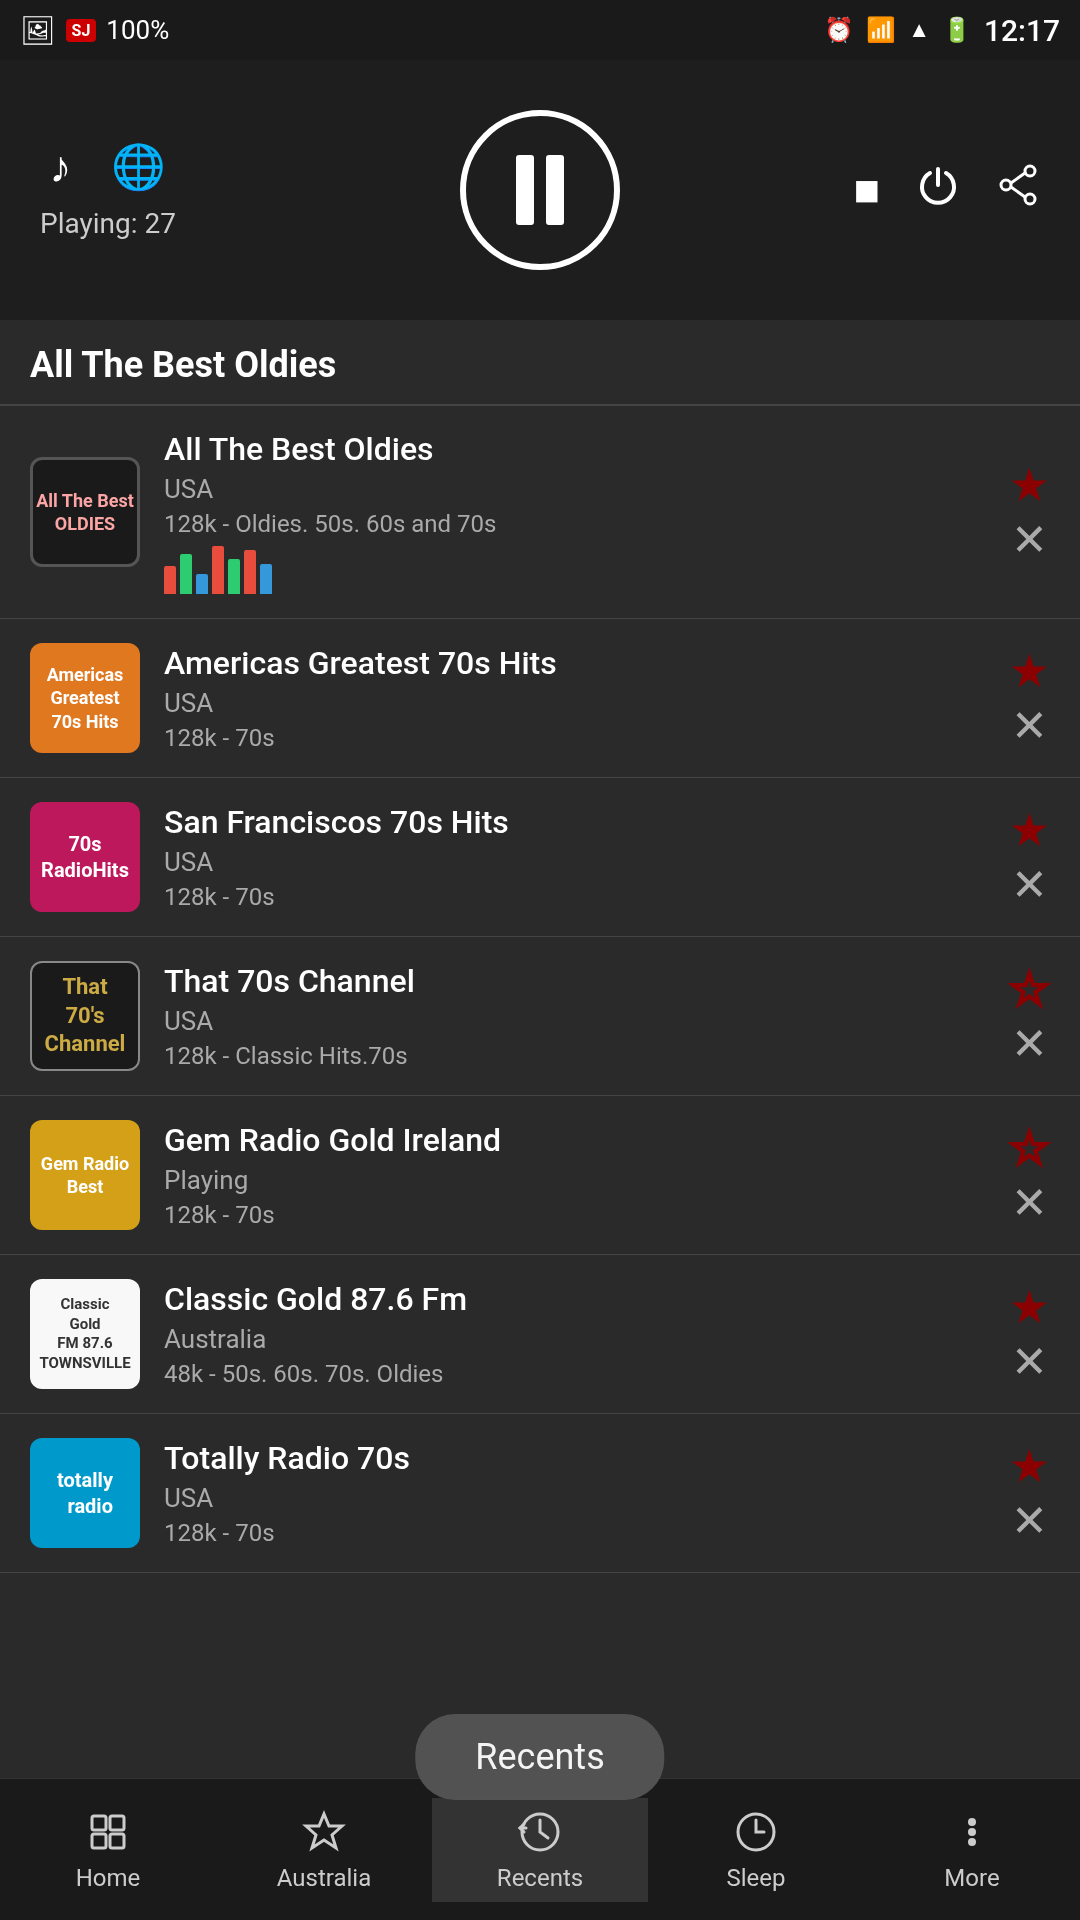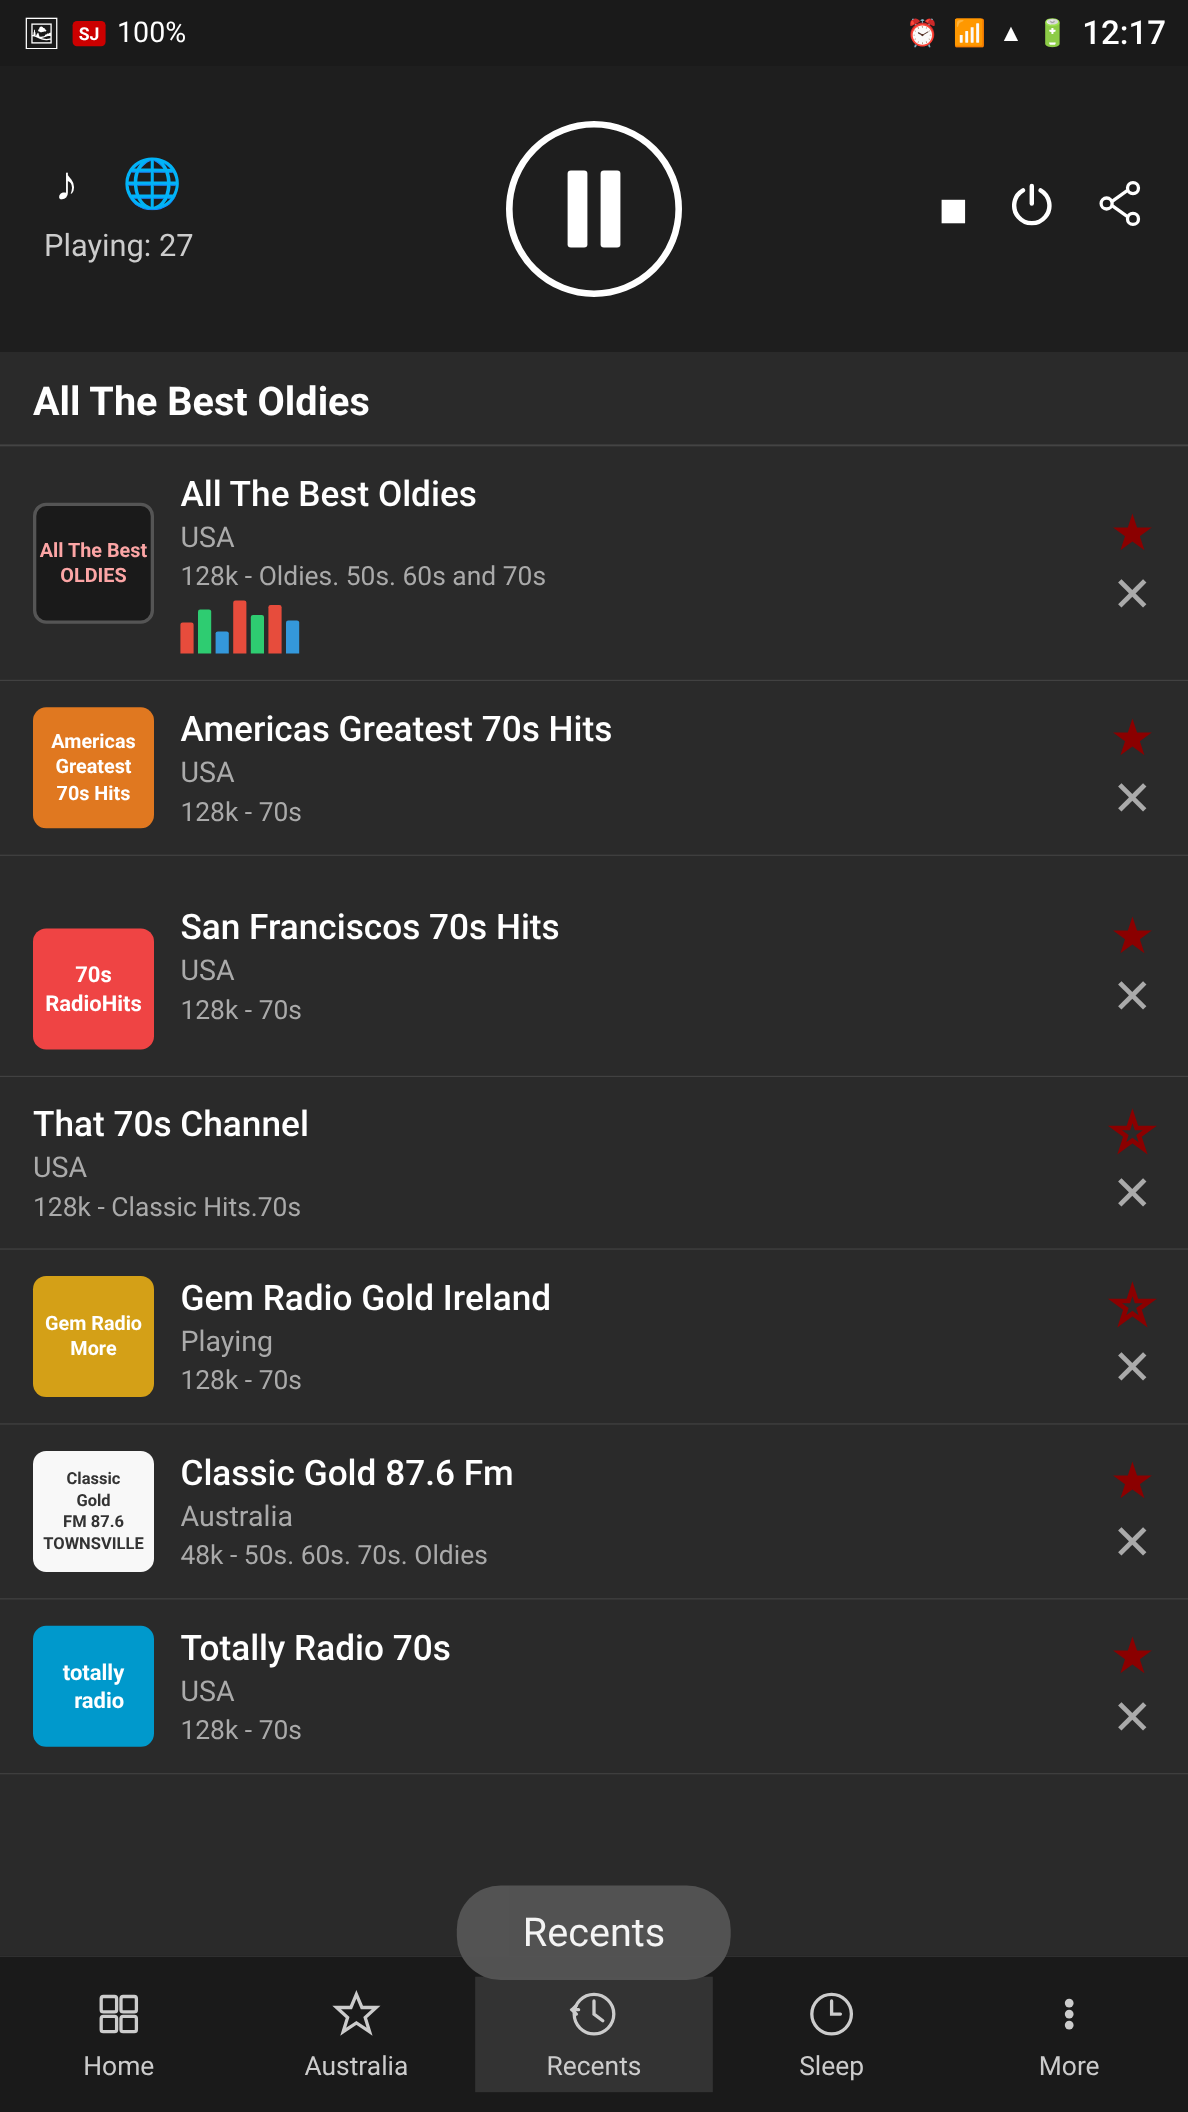--- a/index.html
+++ b/index.html
@@ -378,48 +378,51 @@
         <div class="radio-country">USA</div>
         <div class="radio-details">128k - 70s</div>
 
       </div>
       <div class="radio-actions">
         <span class="star-btn">★</span>
         <span class="close-btn">✕</span>
       </div>
     </div>
     <div class="radio-item">
-      <div class="radio-logo logo-sf-70s" style="background:#ef4444;border:none;color:#ffffff;font-size:20px;white-space:pre-line;line-height:1.3;margin-top:42px;">70s
+      <div class="radio-logo logo-sf-70s" style="background:#be185d;border:none;color:#ffffff;font-size:20px;white-space:pre-line;line-height:1.3;">70s
 RadioHits</div>
       <div class="radio-info">
         <div class="radio-name">San Franciscos 70s Hits</div>
         <div class="radio-country">USA</div>
         <div class="radio-details">128k - 70s</div>
 
       </div>
       <div class="radio-actions">
         <span class="star-btn">★</span>
         <span class="close-btn">✕</span>
       </div>
     </div>
     <div class="radio-item">
+      <div class="radio-logo logo-that70s" style="background:#1a1a1a;border:2px solid #888;color:#ccaa44;font-size:22px;white-space:pre-line;line-height:1.3;">That
+70's
+Channel</div>
       <div class="radio-info">
         <div class="radio-name">That 70s Channel</div>
         <div class="radio-country">USA</div>
         <div class="radio-details">128k - Classic Hits.70s</div>
 
       </div>
       <div class="radio-actions">
         <span class="star-btn outlined">☆</span>
         <span class="close-btn">✕</span>
       </div>
     </div>
     <div class="radio-item">
       <div class="radio-logo logo-gem" style="background:#d4a017;border:none;color:#ffffff;font-size:18px;white-space:pre-line;line-height:1.3;">Gem Radio
-More</div>
+Best</div>
       <div class="radio-info">
         <div class="radio-name">Gem Radio Gold Ireland</div>
         <div class="radio-country">Playing</div>
         <div class="radio-details">128k - 70s</div>
 
       </div>
       <div class="radio-actions">
         <span class="star-btn outlined">☆</span>
         <span class="close-btn">✕</span>
       </div>

